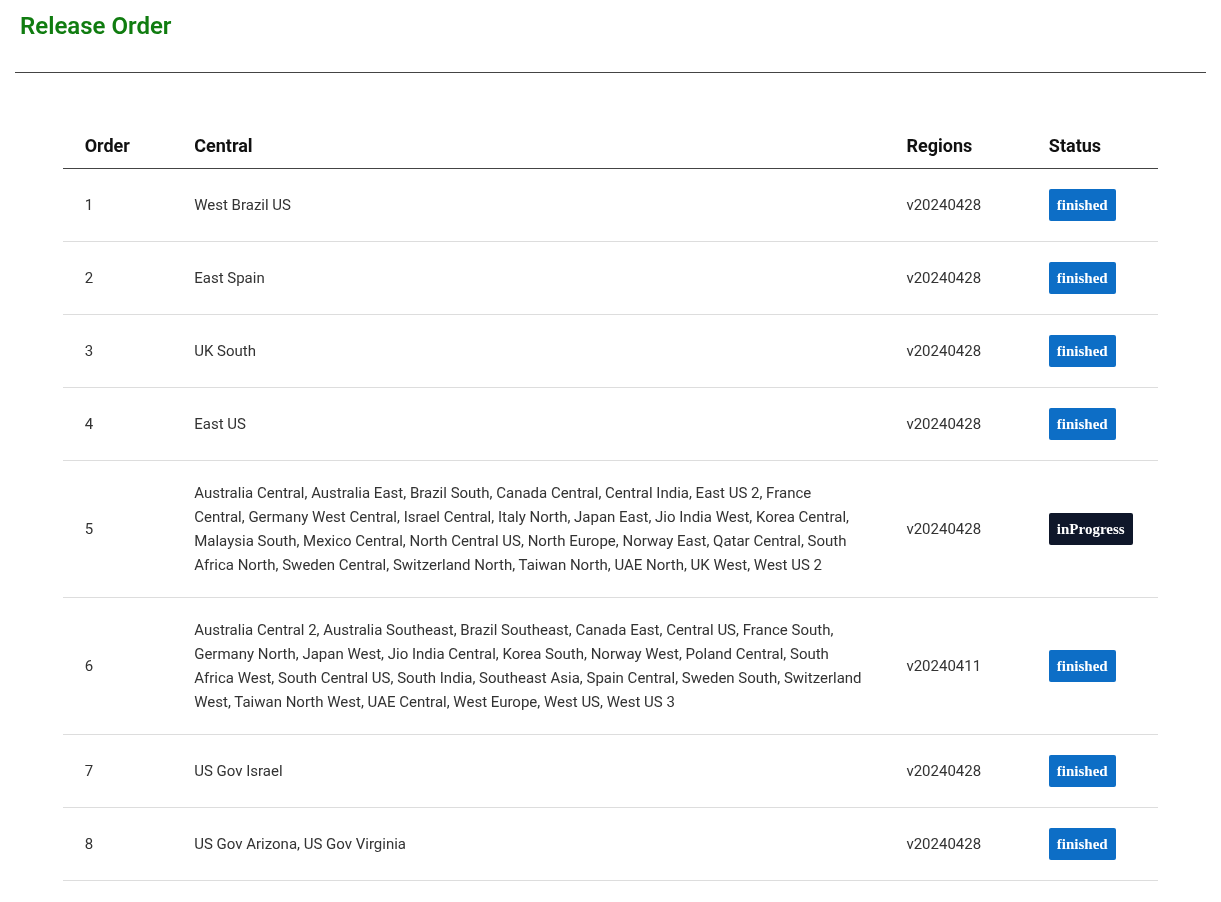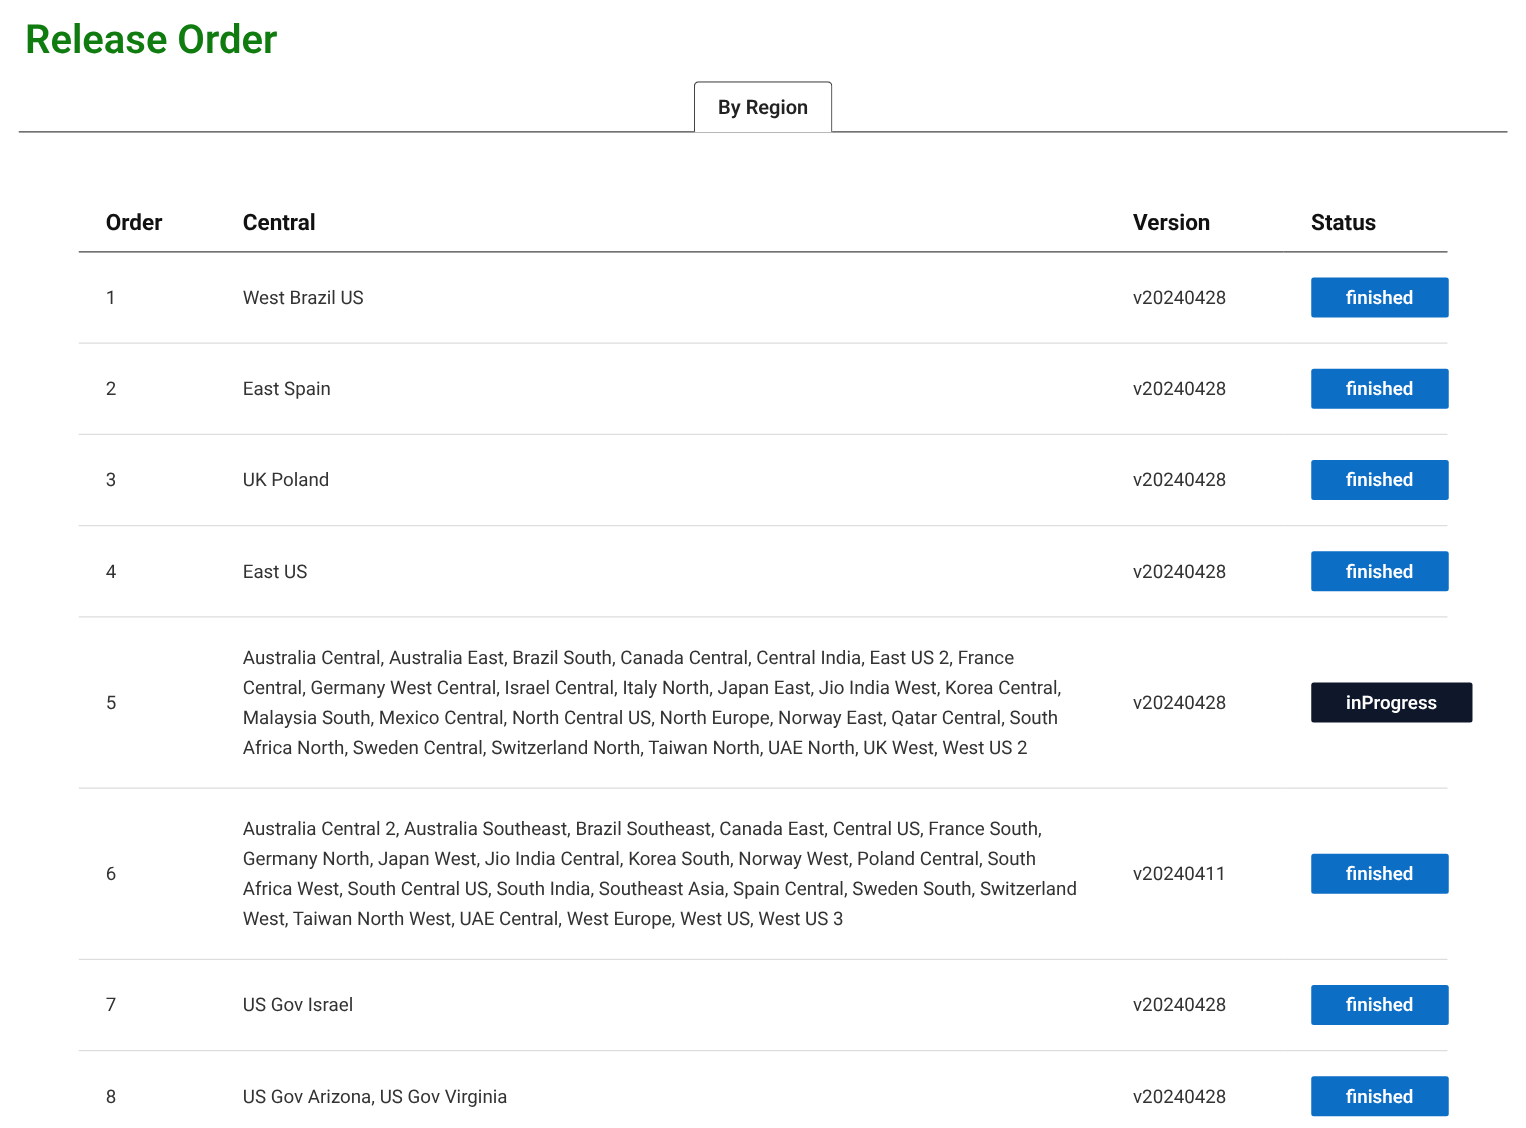--- a/index.html
+++ b/index.html
@@ -9,21 +9,21 @@
     }
     body {
       font-family: "Segoe UI", -apple-system, BlinkMacSystemFont, Roboto, sans-serif;
       font-size: 15px;
       color: #222;
       background: #fff;
       padding: 12px 15px;
     }
     .page-title {
       color: #107c10;
-      font-size: 32px;
+      font-size: 24px;
       font-weight: 600;
       margin-bottom: 14px;
       margin-left: 5px;
     }
     .tabs-wrap {
       text-align: center;
       border-bottom: 1.5px solid #444;
       margin-bottom: 50px;
     }
     .tabs {
@@ -77,69 +77,69 @@
     }
     col.col-order { width: 10%; }
     col.col-regions { width: 65%; }
     col.col-version { width: 13%; }
     col.col-status { width: 12%; }
     .badge {
       display: inline-block;
       color: #fff;
       font-weight: 600;
       font-size: 15px;
-      padding: 4px 28px;
+      padding: 4px 8px;
       border-radius: 2px;
       white-space: nowrap;
+      font-family: Liberation Serif, serif;
     }
     .badge.finished { background: #0d6ec6; }
     .badge.inProgress { background: #0f172a; }
   </style>
 </head>
 <body>
 
 <h1 class="page-title">Release Order</h1>
 
 <div class="tabs-wrap">
   <div class="tabs">
-    <div class="tab active">By Region</div>
   </div>
 </div>
 
 <table>
   <colgroup>
     <col class="col-order">
     <col class="col-regions">
     <col class="col-version">
     <col class="col-status">
   </colgroup>
   <thead>
     <tr>
       <th>Order</th>
       <th>Central</th>
-      <th>Version</th>
+      <th>Regions</th>
       <th>Status</th>
     </tr>
   </thead>
   <tbody id="rows">
       <tr>
         <td>1</td>
         <td>West Brazil US</td>
         <td>v20240428</td>
         <td><span class="badge finished">finished</span></td>
       </tr>
       <tr>
         <td>2</td>
         <td>East Spain</td>
         <td>v20240428</td>
         <td><span class="badge finished">finished</span></td>
       </tr>
       <tr>
         <td>3</td>
-        <td>UK Poland</td>
+        <td>UK South</td>
         <td>v20240428</td>
         <td><span class="badge finished">finished</span></td>
       </tr>
       <tr>
         <td>4</td>
         <td>East US</td>
         <td>v20240428</td>
         <td><span class="badge finished">finished</span></td>
       </tr>
       <tr>

